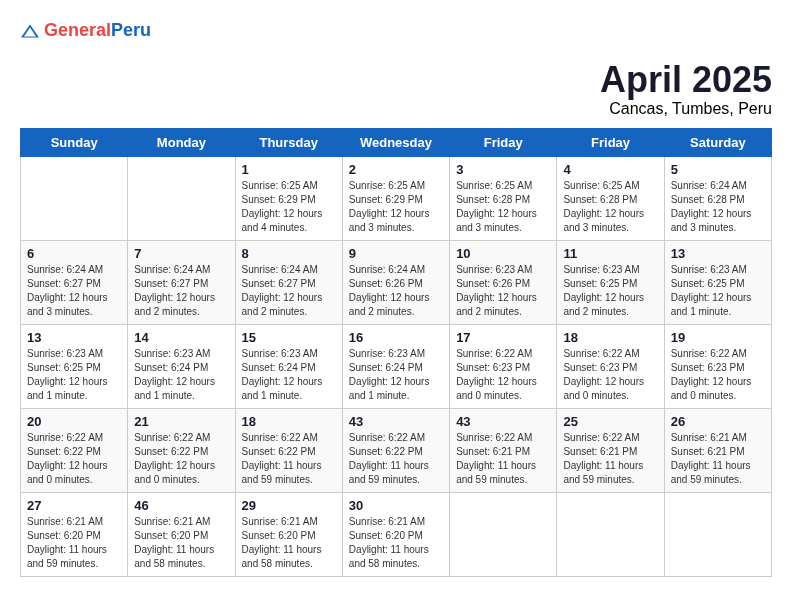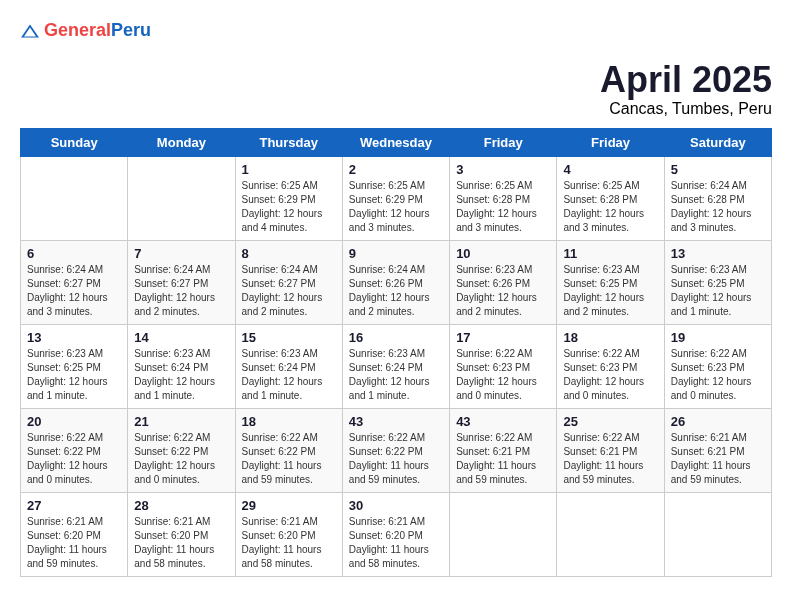--- a/index.html
+++ b/index.html
@@ -291,21 +291,21 @@
         </td>
       </tr>
       <tr>
         <td>
           <span class="day-number">27</span>
           <div class="day-info" style="white-space: pre-line;">Sunrise: 6:21 AM
 Sunset: 6:20 PM
 Daylight: 11 hours and 59 minutes.</div>
         </td>
         <td>
-          <span class="day-number">28</span>
+          <span class="day-number">46</span>
           <div class="day-info" style="white-space: pre-line;">Sunrise: 6:21 AM
 Sunset: 6:20 PM
 Daylight: 11 hours and 58 minutes.</div>
         </td>
         <td>
           <span class="day-number">29</span>
           <div class="day-info" style="white-space: pre-line;">Sunrise: 6:21 AM
 Sunset: 6:20 PM
 Daylight: 11 hours and 58 minutes.</div>
         </td>

